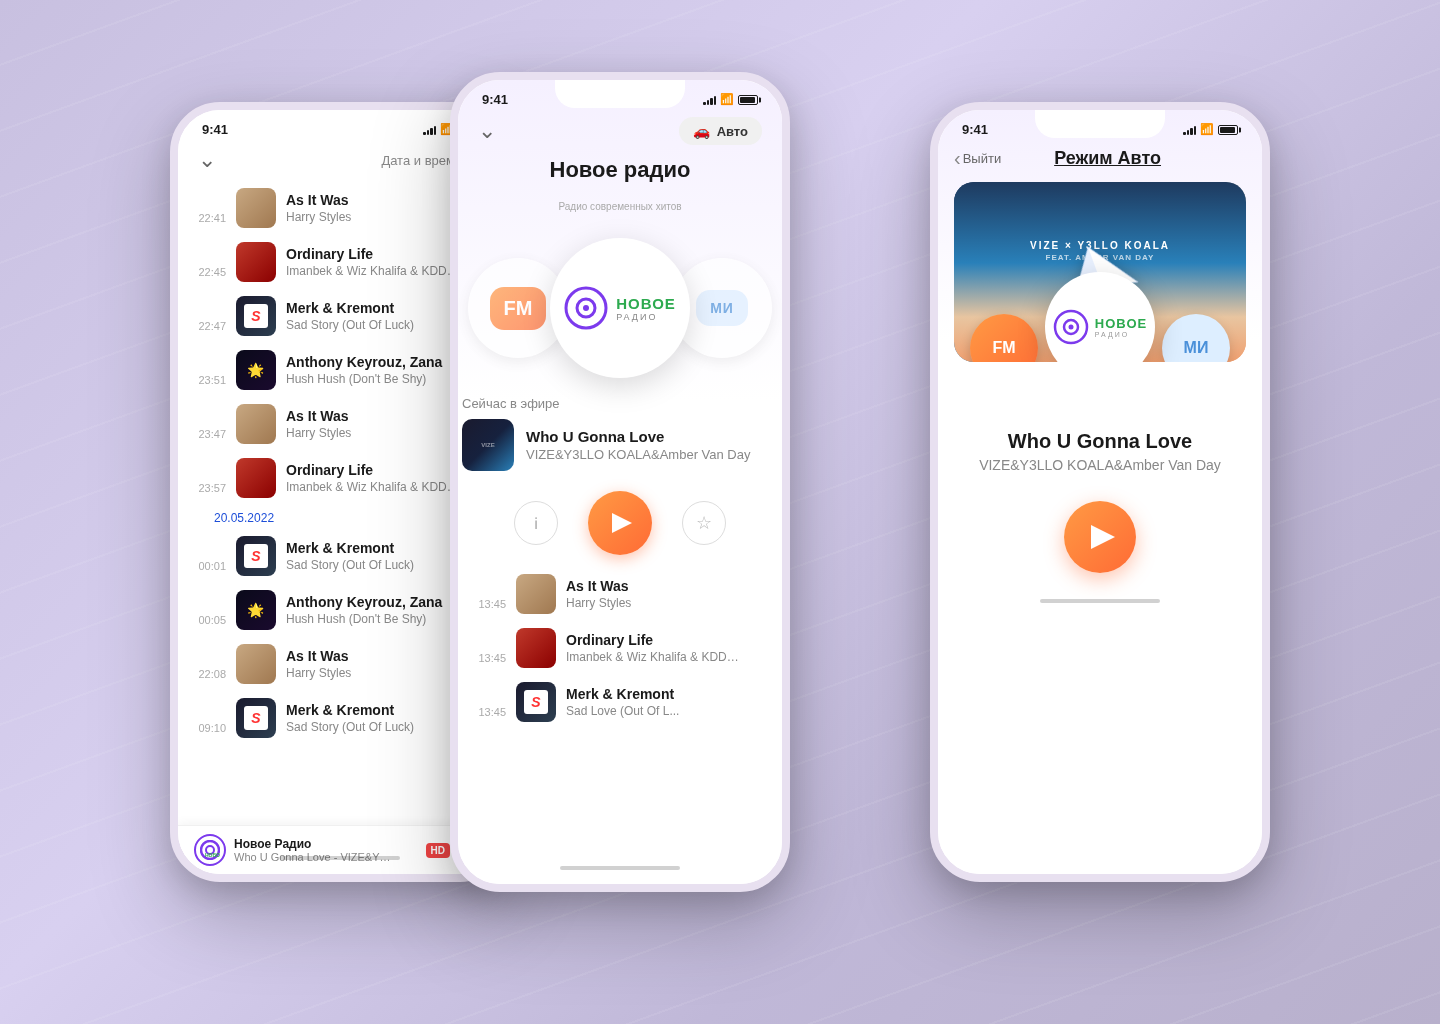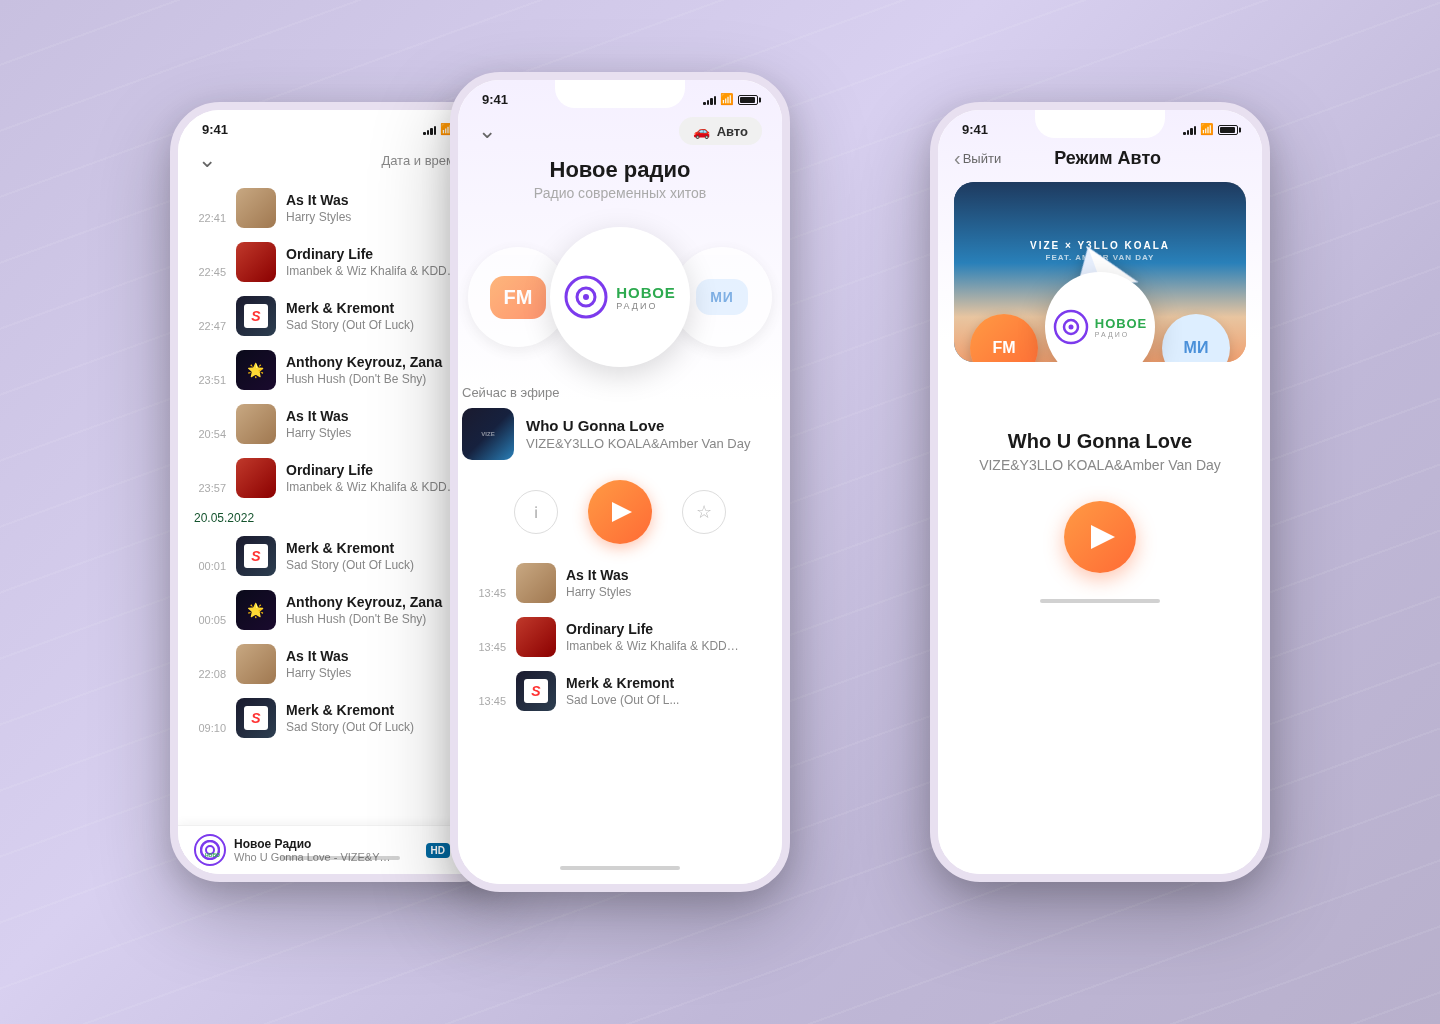--- a/index.html
+++ b/index.html
@@ -204,23 +204,23 @@
     .filter-lines span:nth-child(3) { width: 7px; }
 
     .track-list {
       flex: 1;
       overflow: hidden;
       padding: 0 0 70px;
     }
 
     .date-separator {
       font-size: 12px;
-      color: #14532d;
+      color: #1d4ed8;
       font-weight: 500;
-      padding: 6px 16px 4px;
+      padding: 6px 36px 4px;
     }
 
     .track-item {
       display: flex;
       align-items: center;
       padding: 7px 16px;
       gap: 10px;
     }
 
     .track-time {
@@ -302,21 +302,21 @@
     .mini-track {
       font-size: 11px;
       color: #888;
       white-space: nowrap;
       overflow: hidden;
       text-overflow: ellipsis;
       max-width: 160px;
     }
 
     .hd-badge {
-      background: #0369a1;
+      background: #ef4444;
       color: white;
       font-size: 10px;
       font-weight: 700;
       padding: 2px 5px;
       border-radius: 4px;
     }
 
     .play-btn-mini {
       width: 28px;
       height: 28px;
@@ -363,23 +363,23 @@
       padding: 4px 20px 8px;
     }
 
     .radio-main-title {
       font-size: 22px;
       font-weight: 700;
       color: #1a1a1a;
     }
 
     .radio-subtitle {
-      font-size: 14px;
+      font-size: 10px;
       color: #aaa;
-      margin-top: 2px;
+      margin-top: 18px;
     }
 
     
     .radio-carousel {
       position: relative;
       height: 160px;
       display: flex;
       align-items: center;
       justify-content: center;
       margin: 8px 0;
@@ -569,20 +569,21 @@
       font-weight: 300;
     }
 
     .auto-mode-title {
       font-size: 18px;
       font-weight: 700;
       color: #1a1a1a;
       flex: 1;
       text-align: center;
       margin-right: 40px;
+      text-decoration: underline;
     }
 
     
     .album-art-large {
       margin: 8px 16px;
       border-radius: 20px;
       overflow: hidden;
       position: relative;
       height: 180px;
     }
@@ -807,21 +808,21 @@
               <span class="little-person">🌟</span>
             </div>
           </div>
           <div class="track-info">
             <div class="track-title">Anthony Keyrouz, Zana</div>
             <div class="track-artist">Hush Hush (Don't Be Shy)</div>
           </div>
         </div>
 
         <div class="track-item">
-          <span class="track-time">20:54</span>
+          <span class="track-time">23:47</span>
           <div class="track-thumb">
             <div class="as-it-was-small"></div>
           </div>
           <div class="track-info">
             <div class="track-title">As It Was</div>
             <div class="track-artist">Harry Styles</div>
           </div>
         </div>
 
         <div class="track-item">

